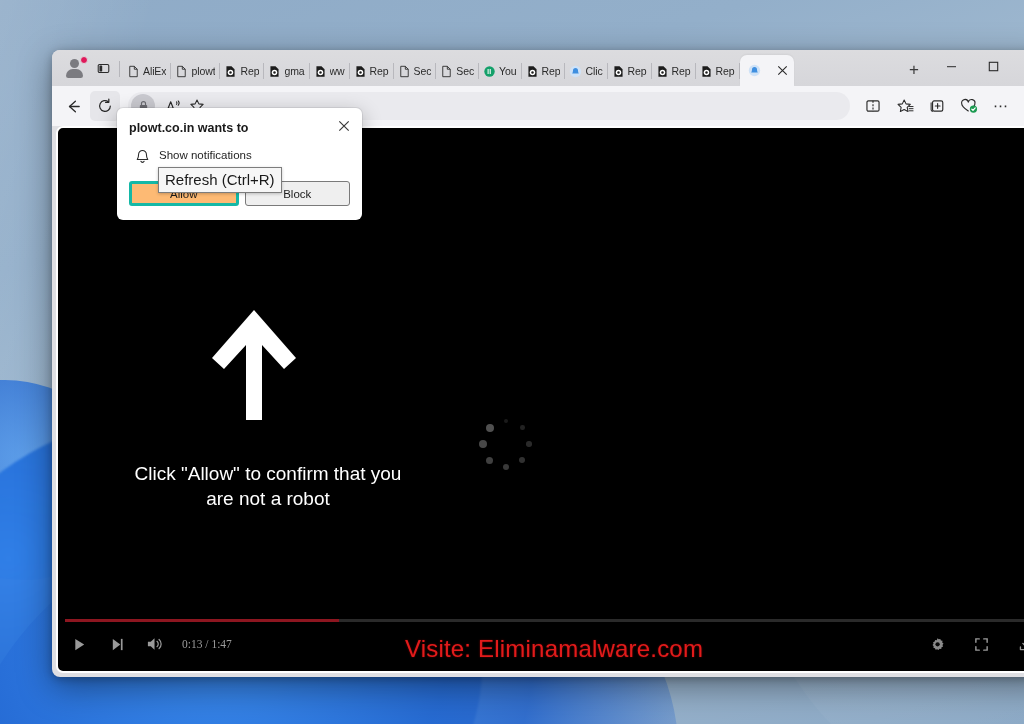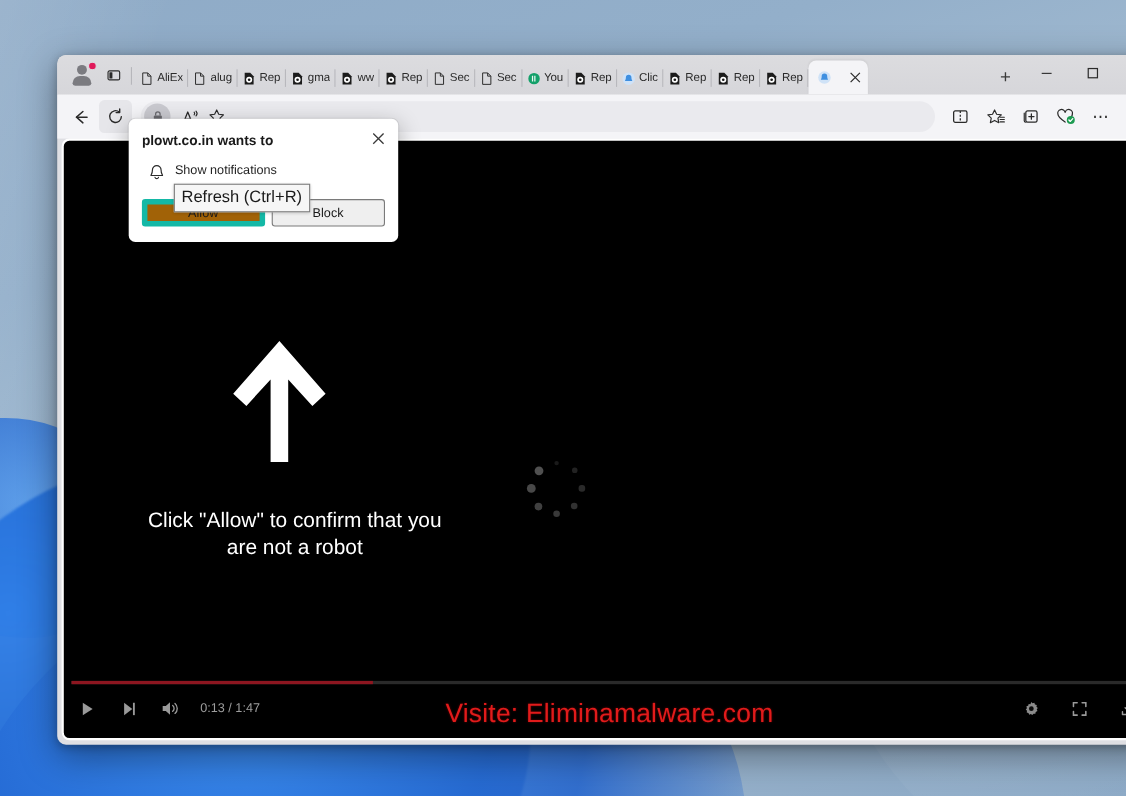--- a/index.html
+++ b/index.html
@@ -331,21 +331,21 @@
   }
   .pc-btn {
     width: 26px; height: 26px;
     display: flex; align-items: center; justify-content: center;
     color: #9a9a9a;
   }
   #time-text {
     color: #9d9d9d;
     font-size: 11.5px;
     margin-left: 2px;
-    font-family: Liberation Sans, sans-serif;
+    font-family: Liberation Serif, serif;
   }
 
   
   #perm-popup {
     position: absolute;
     left: 65px; top: 58px;
     width: 245px;
     background: #fff;
     border-radius: 6px;
     box-shadow: 0 6px 20px rgba(0,0,0,.30), 0 0 0 1px rgba(0,0,0,.07);
@@ -372,22 +372,22 @@
     gap: 9px;
     margin: 13px 0 16px 6px;
   }
   #perm-row-label { font-size: 11.5px; color: #1f1f1f; }
   #perm-buttons { display: flex; gap: 6px; }
   .perm-btn {
     flex: 1;
     height: 25px;
     font-size: 11.5px;
     color: #1a1a1a;
-    background: #a16207;
-    border: 5px solid #14b8a6;
+    background: #fdba74;
+    border: 3px solid #14b8a6;
     border-radius: 3px;
     display: flex; align-items: center; justify-content: center;
     font-family: "Liberation Sans", sans-serif;
   }
   .perm-btn.outlined {
     background: #efefef;
     border: 1.5px solid #7a7a7a;
   }
 
   
@@ -443,21 +443,21 @@
               <path d="M9 1.6 V5.2 H12.6" fill="none" stroke="#2b2b2b" stroke-width="1.1" stroke-linejoin="round"></path>
             </svg>
             <span class="tab-label">AliEx</span>
           </div>
           <div class="tab-sep"></div>
           <div class="tab">
             <svg class="fav" viewBox="0 0 16 16">
               <path d="M3.4 1.6 h5.6 L12.6 5.2 V14.4 H3.4 Z" fill="none" stroke="#2b2b2b" stroke-width="1.1" stroke-linejoin="round"></path>
               <path d="M9 1.6 V5.2 H12.6" fill="none" stroke="#2b2b2b" stroke-width="1.1" stroke-linejoin="round"></path>
             </svg>
-            <span class="tab-label">alug</span>
+            <span class="tab-label">plowt</span>
           </div>
           <div class="tab-sep"></div>
           <div class="tab">
             <svg class="fav" viewBox="0 0 16 16">
               <path d="M3 1.5 h6.2 L13 5.3 V14.5 H3 Z" fill="#1c1c1c"></path>
               <circle cx="8" cy="9.2" r="3.4" fill="#ffffff"></circle>
               <circle cx="8" cy="9.2" r="1.5" fill="#1c1c1c"></circle>
             </svg>
             <span class="tab-label">Rep</span>
           </div>

